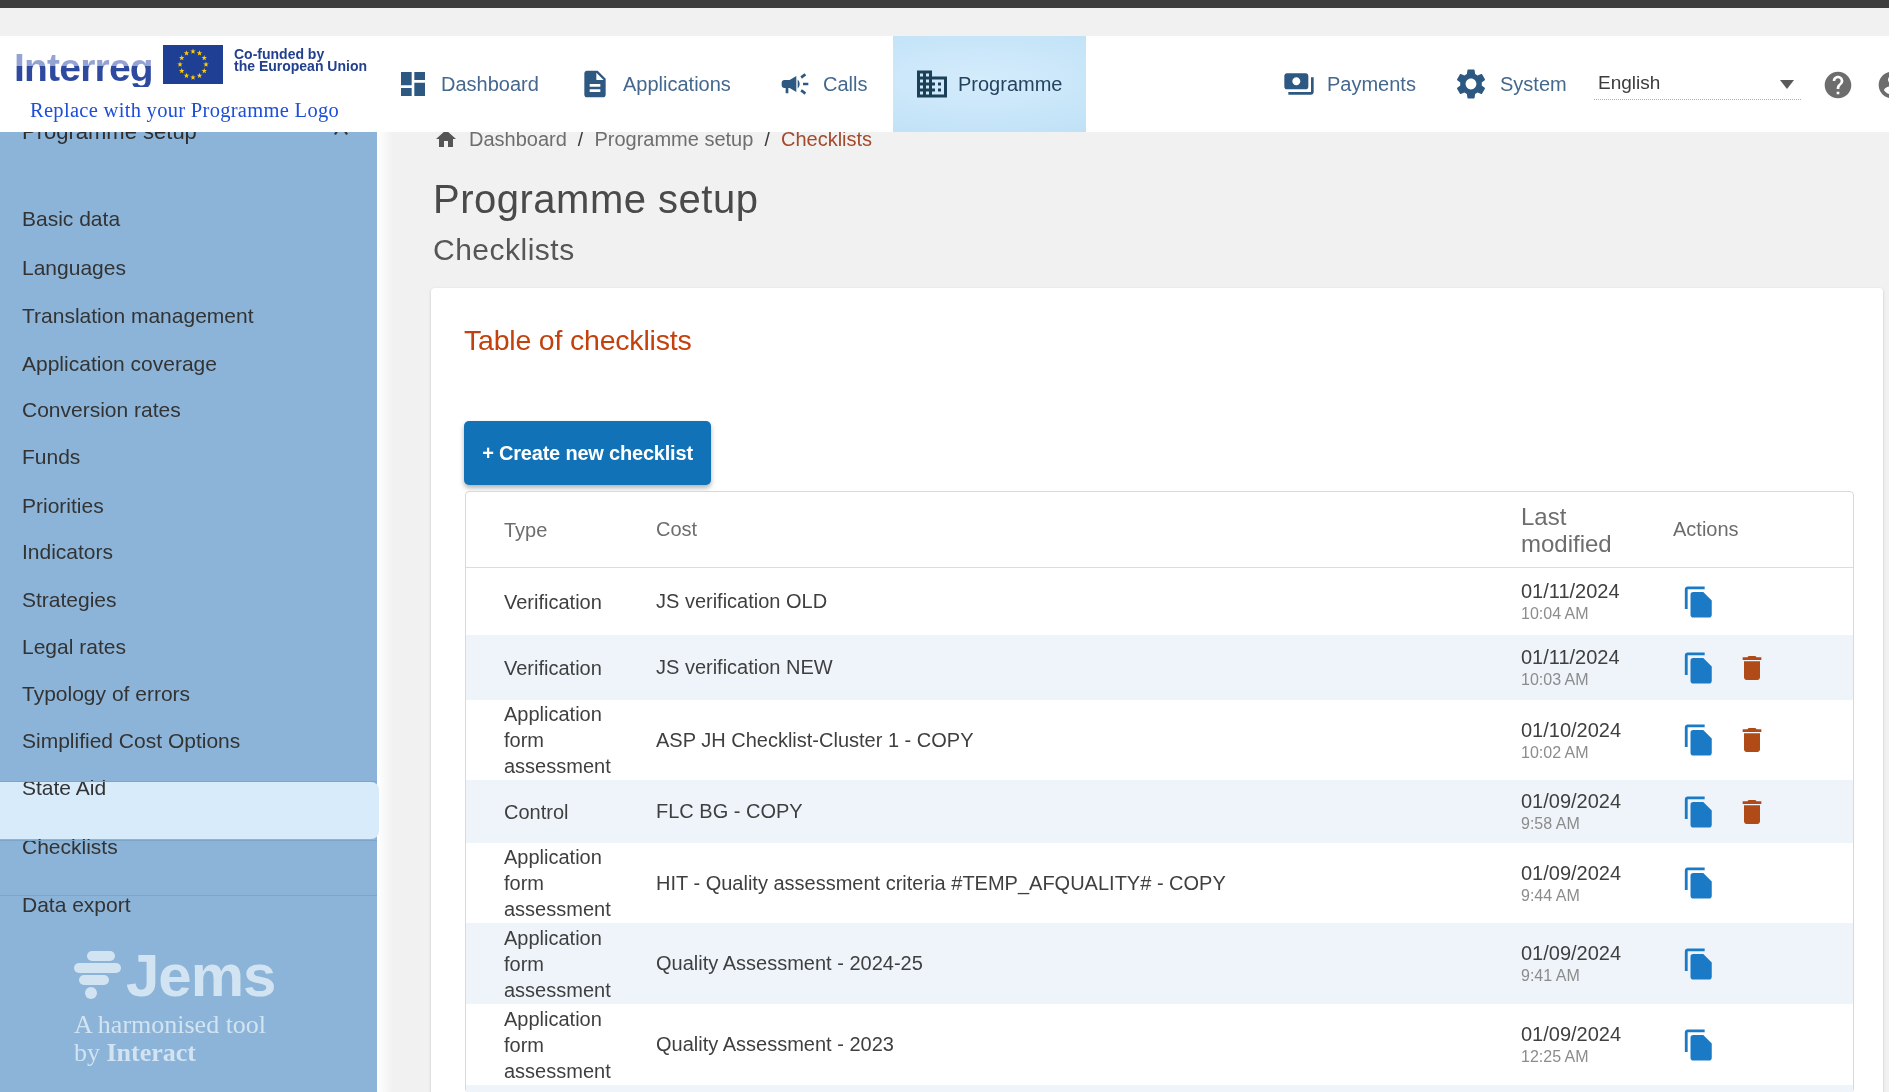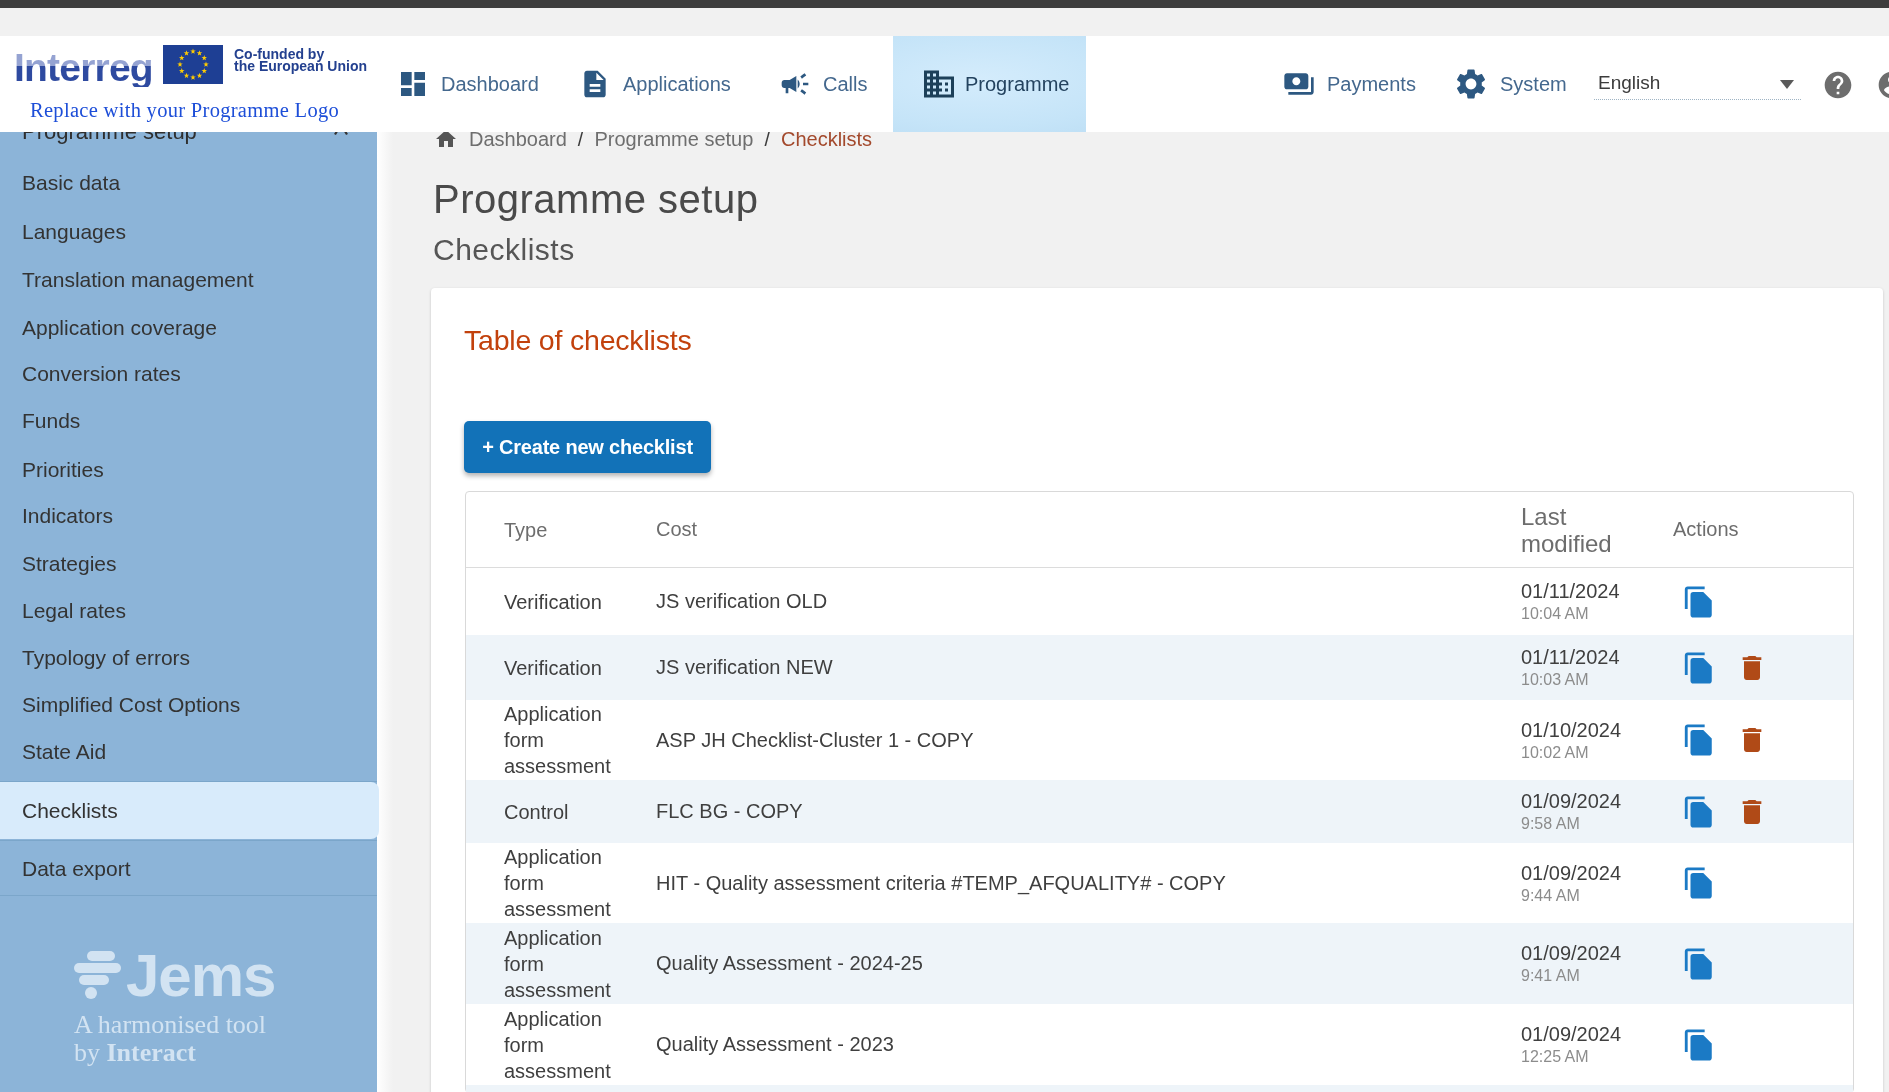--- a/index.html
+++ b/index.html
@@ -10,46 +10,46 @@
 .topshadow { position:absolute; left:0; top:104px; width:1889px; height:22px; background:linear-gradient(to bottom, rgba(0,0,0,0.13), rgba(0,0,0,0)); z-index:15; pointer-events:none; }
 
 .interreg { position:absolute; left:14px; top:12px; font-weight:bold; font-size:39px; letter-spacing:-0.8px;
   background:linear-gradient(to bottom, #95a3d2 0%, #95a3d2 46%, #2e4aa0 46%, #2e4aa0 100%);
   -webkit-background-clip:text; background-clip:text; color:transparent; line-height:1; }
 .euflag { position:absolute; left:163px; top:9px; }
 .cofund { position:absolute; left:234px; top:12px; font-size:14px; font-weight:bold; color:#23408f; line-height:12px; }
 .replace { position:absolute; left:30px; top:63px; font-size:20.5px; letter-spacing:0.3px; color:#1d4ed8;font-family:Liberation Serif, serif; }
 .nav-item { position:absolute; top:0; height:96px; display:flex; align-items:center; gap:12px; color:#44688e; font-size:20px; }
 .nav-item svg { flex:0 0 auto; }
-.prog-tab { position:absolute; left:893px; top:0; width:193px; height:96px; display:flex; align-items:center; justify-content:flex-start; padding-left:28px; gap:8px; color:#24435f; font-size:20px; background:radial-gradient(ellipse 140% 90% at 45% 45%, #d4ecfc 0%, #c5e4f8 55%, #b7daf2 100%); }
+.prog-tab { position:absolute; left:893px; top:0; width:193px; height:96px; display:flex; align-items:center; justify-content:flex-start; padding-left:21px; gap:8px; color:#24435f; font-size:20px; background:radial-gradient(ellipse 140% 90% at 45% 45%, #d4ecfc 0%, #c5e4f8 55%, #b7daf2 100%); }
 .english { position:absolute; left:1594px; top:0; width:207px; height:96px; }
 .english .txt { position:absolute; left:4px; top:36px; font-size:19px; color:#3c3c3c; }
 .english .line { position:absolute; left:0; top:63px; width:207px; border-bottom:1px dotted #9fb4c4; }
 .english svg { position:absolute; left:186px; top:44px; }
 .helpbtn { position:absolute; left:1822px; top:33px; }
 .profile { position:absolute; left:1876px; top:33px; }
 
 .sidebar { position:absolute; left:0; top:104px; width:377px; height:988px; background:#8cb4d8; z-index:5; }
 .sideglow { position:absolute; left:377px; top:104px; width:16px; height:988px; background:linear-gradient(to right, #ffffff, #f1f1f1); }
 .sb-head { position:absolute; left:22px; top:119px; font-size:22px; color:#2e2e2e; z-index:6; }
 .sb-chev { position:absolute; left:333px; top:122px; z-index:6; }
-.sb-item { position:absolute; left:22px; font-size:21px; color:#333333; z-index:6; }
+.sb-item { position:absolute; left:22px; font-size:21px; color:#333333; z-index:6;margin-top:36px; }
 .sb-hl { position:absolute; left:0; top:782px; width:379px; height:57px; background:#d8ebfb; border-radius:0 8px 8px 0; z-index:5; }
 .sb-div { position:absolute; left:0; width:377px; border-top:1px solid #7ba6ca; z-index:6; }
 .jemslogo { position:absolute; left:74px; top:948px; z-index:6; }
 .jemstag { position:absolute; left:74px; top:1011px; z-index:6; font-family:"Liberation Serif", serif; font-size:26px; line-height:28px; color:#d2e3f2; }
 
 .crumbs { position:absolute; left:434px; top:128px; display:flex; align-items:center; gap:11px; font-size:20px; color:#6e6e6e; z-index:6; }
 .crumbs .first { margin-left:0; }
 .crumbs .active { color:#a3492c; }
 .pagetitle { position:absolute; left:433px; top:177px; font-size:40px; color:#4a4a4a; letter-spacing:0.5px; }
 .pagesub { position:absolute; left:433px; top:233px; font-size:30px; color:#565656; letter-spacing:0.5px; }
 .card { position:absolute; left:431px; top:288px; width:1452px; height:900px; background:#ffffff; border-radius:4px; box-shadow:0 1px 3px rgba(0,0,0,0.18); z-index:4; }
 .cardtitle { position:absolute; left:33px; top:36px; font-size:28.5px; letter-spacing:-0.2px; color:#c2410c; }
-.btn { position:absolute; left:33px; top:133px; width:247px; height:52px; background:#1272b8; border:none; border-radius:5px; color:#ffffff; font-family:"Liberation Sans", sans-serif; font-size:20px; letter-spacing:-0.2px; font-weight:bold; box-shadow:0 3px 5px rgba(0,0,0,0.3); }
+.btn { position:absolute; left:33px; top:133px; width:247px; height:64px; background:#1272b8; border:none; border-radius:5px; color:#ffffff; font-family:"Liberation Sans", sans-serif; font-size:20px; letter-spacing:-0.2px; font-weight:bold; box-shadow:0 3px 5px rgba(0,0,0,0.3); }
 .tbl { position:absolute; left:34px; top:203px; width:1389px; border:1px solid #d9d9d9; border-radius:4px; background:#fff; }
 .row { display:flex; align-items:center; }
 .row.blue { background:#eef4f9; }
 .c1 { padding-left:38px; padding-right:40px; width:190px; flex:0 0 190px; font-size:20px; line-height:26px; color:#3f3f3f; }
 .c2 { width:865px; flex:0 0 865px; font-size:20px; color:#3f3f3f; }
 .c3 { width:152px; flex:0 0 152px; }
 .c3 .d { font-size:20px; color:#3f3f3f; }
 .c3 .t { font-size:16px; color:#8c8c8c; margin-top:2px; }
 .c4 { flex:1; display:flex; align-items:center; gap:20px; padding-left:9px; }
 .hrow { height:76px; border-bottom:1px solid #dcdcdc; color:#6d6d6d; }

